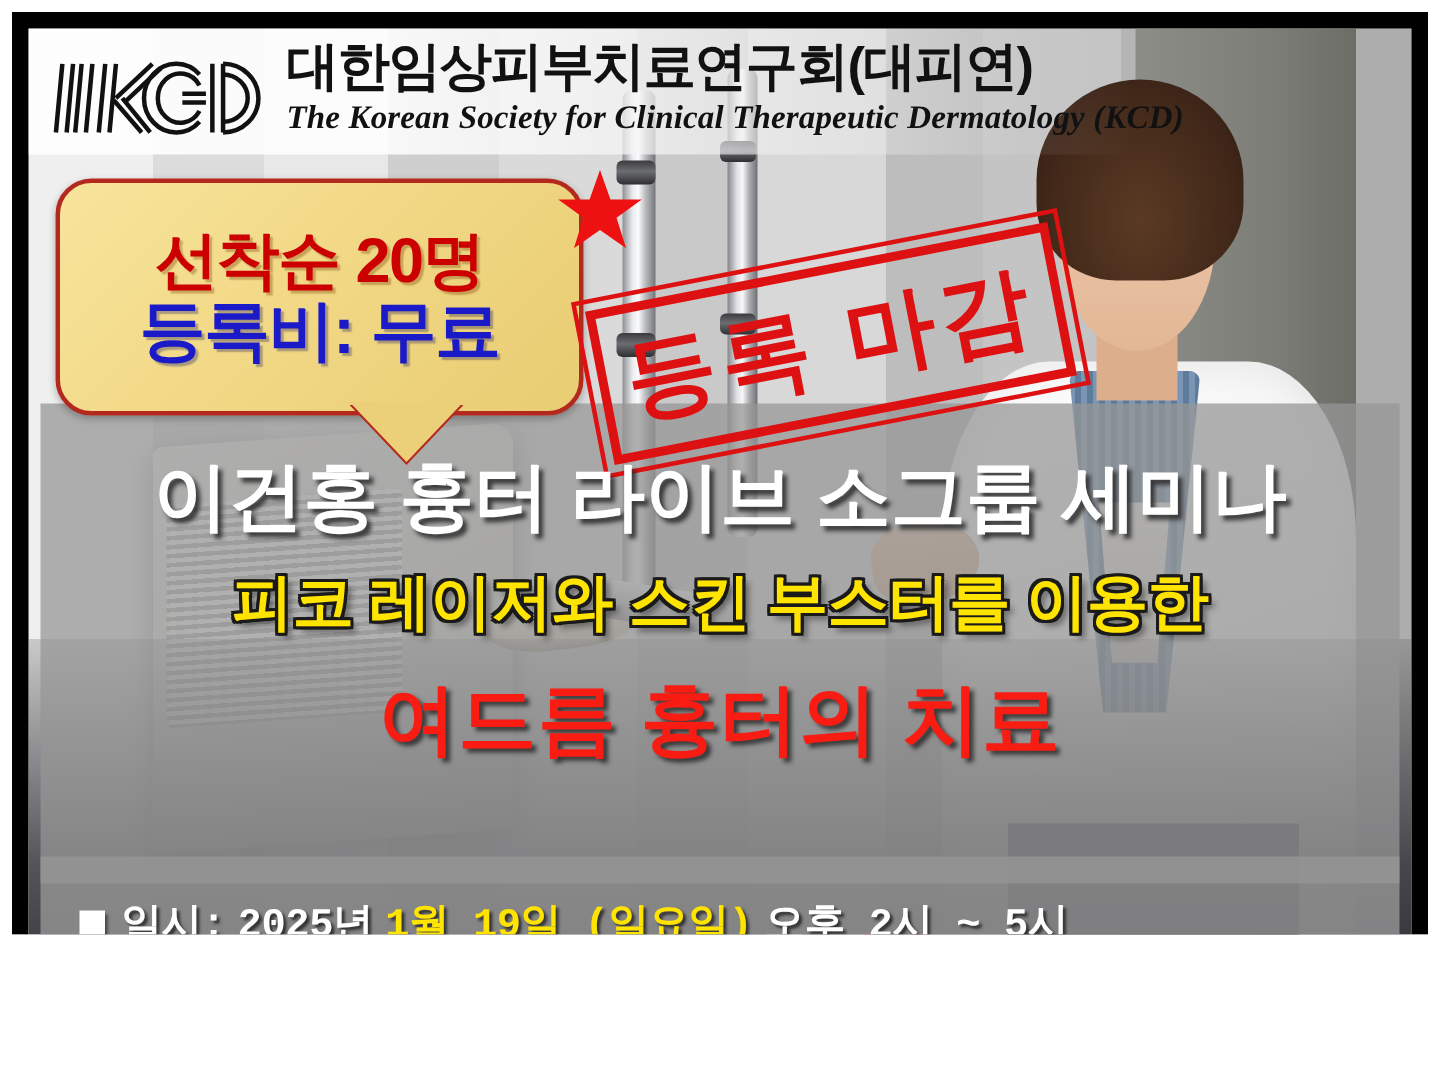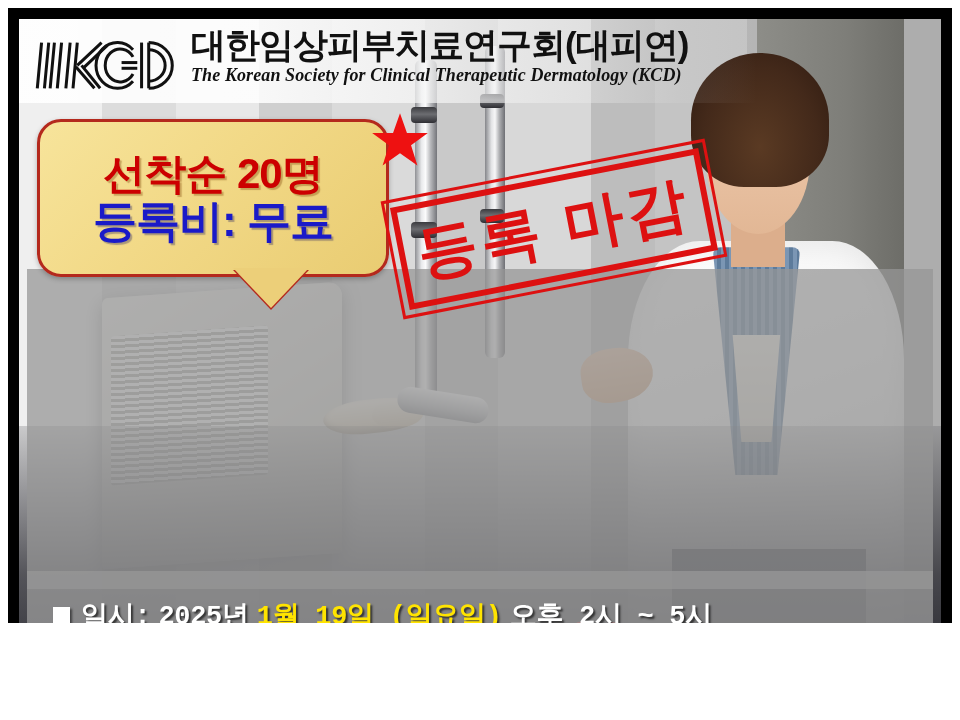--- a/index.html
+++ b/index.html
@@ -261,21 +261,21 @@
     font-weight: 700;
     color: #111111;
     letter-spacing: -1px;
     line-height: 1.05;
     white-space: nowrap;
   }
   .org-en {
     font-family: "Liberation Serif", "DejaVu Serif", serif;
     font-style: italic;
     font-weight: 700;
-    font-size: 18px;
+    font-size: 22px;
     color: #111111;
     letter-spacing: .1px;
     margin-top: 1px;
     white-space: nowrap;
   }
 
   
   .badge {
     position: absolute;
     left: 18px;
@@ -512,20 +512,25 @@
     <div class="badge-tail"></div>
 
     <svg class="star" viewBox="0 0 100 96">
       <polygon fill="currentColor" points="50,2 62,36 98,36 69,57 80,92 50,71 20,92 31,57 2,36 38,36"></polygon>
     </svg>
 
     <div class="stamp">
       <span class="stamp-text">등록 마감</span>
     </div>
 
+    <div class="titles">
+      <div class="title-main">이건홍 흉터 라이브 소그룹 세미나</div>
+      <div class="title-sub">피코 레이저와 스킨 부스터를 이용한</div>
+      <div class="title-red">여드름 흉터의 치료</div>
+    </div>
 
     <div class="info">
 
       <div class="info-row">
         <span class="bullet"></span>
         <span>일시:</span>
         <span class="sp"></span>
         <span>2025년</span>
         <span class="sp"></span>
         <span class="hl">1월 19일 (일요일)</span>

